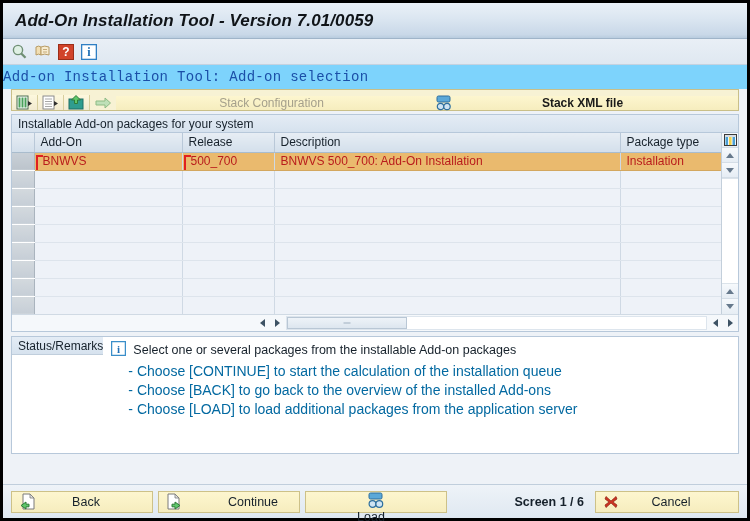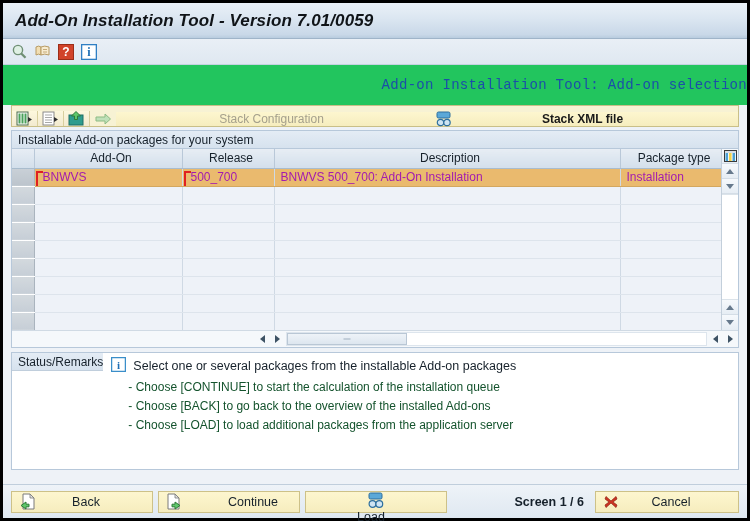--- a/index.html
+++ b/index.html
@@ -51,25 +51,25 @@
   }
   .tb-icon {
     width: 17px; height: 17px;
     display: flex; align-items: center; justify-content: center;
     cursor: pointer;
     flex: none;
   }
 
   
   #page-heading {
-    height: 40px;
-    background: #22c55e;
-    display: flex;
-    align-items: center;
-    justify-content: flex-end;
+    height: 24px;
+    background: #7dd3fc;
+    display: flex;
+    align-items: center;
+    justify-content: flex-start;
   }
   #page-heading .heading-text {
     font-family: "Liberation Mono", monospace;
     font-size: 14px;
     color: #1b4fa8;
     letter-spacing: 0.3px;
   }
 
   
   #stack-bar {
@@ -142,37 +142,37 @@
     border-collapse: collapse;
     width: 100%;
     table-layout: fixed;
     font-size: 12px;
   }
   table.grid th {
     background: linear-gradient(to bottom, #e7edf4, #d3dfeb);
     border-right: 1px solid #b9c8d8;
     border-bottom: 1px solid #a9bccd;
     font-weight: normal;
-    text-align: center;
+    text-align: left;
     padding: 1px 0 2px 6px;
     height: 19px;
     color: #16212b;
     font-size: 12px;
   }
   table.grid th.gutter-h {
     width: 22px;
     padding: 0;
   }
   table.grid td {
     border-right: 1px solid #cfd9e4;
     border-bottom: 1px solid #dde4ec;
     height: 18px;
     padding: 0 0 0 6px;
     background: #eef2f8;
-    color: #a21caf;
+    color: #b91c1c;
     font-size: 12px;
     overflow: hidden;
     white-space: nowrap;
   }
   table.grid td.gutter {
     width: 22px;
     padding: 0;
     background: linear-gradient(to bottom, #d3d9de, #c6ced6);
     border-right: 1px solid #aab4be;
     border-bottom: 1px solid #ffffff;
@@ -289,22 +289,22 @@
   }
   .status-line1 {
     display: flex;
     align-items: center;
     gap: 7px;
     font-size: 12.5px;
     color: #16212b;
     margin-bottom: 3px;
   }
   .status-line {
-    font-size: 12px;
-    color: #14532d;
+    font-size: 14px;
+    color: #0369a1;
     padding-left: 17px;
     line-height: 19px;
   }
 
   
   #bottom-bar {
     position: absolute;
     left: 0; right: 0; bottom: 0;
     height: 34px;
     background: linear-gradient(to bottom, #eef3f8, #dfe8f1);

